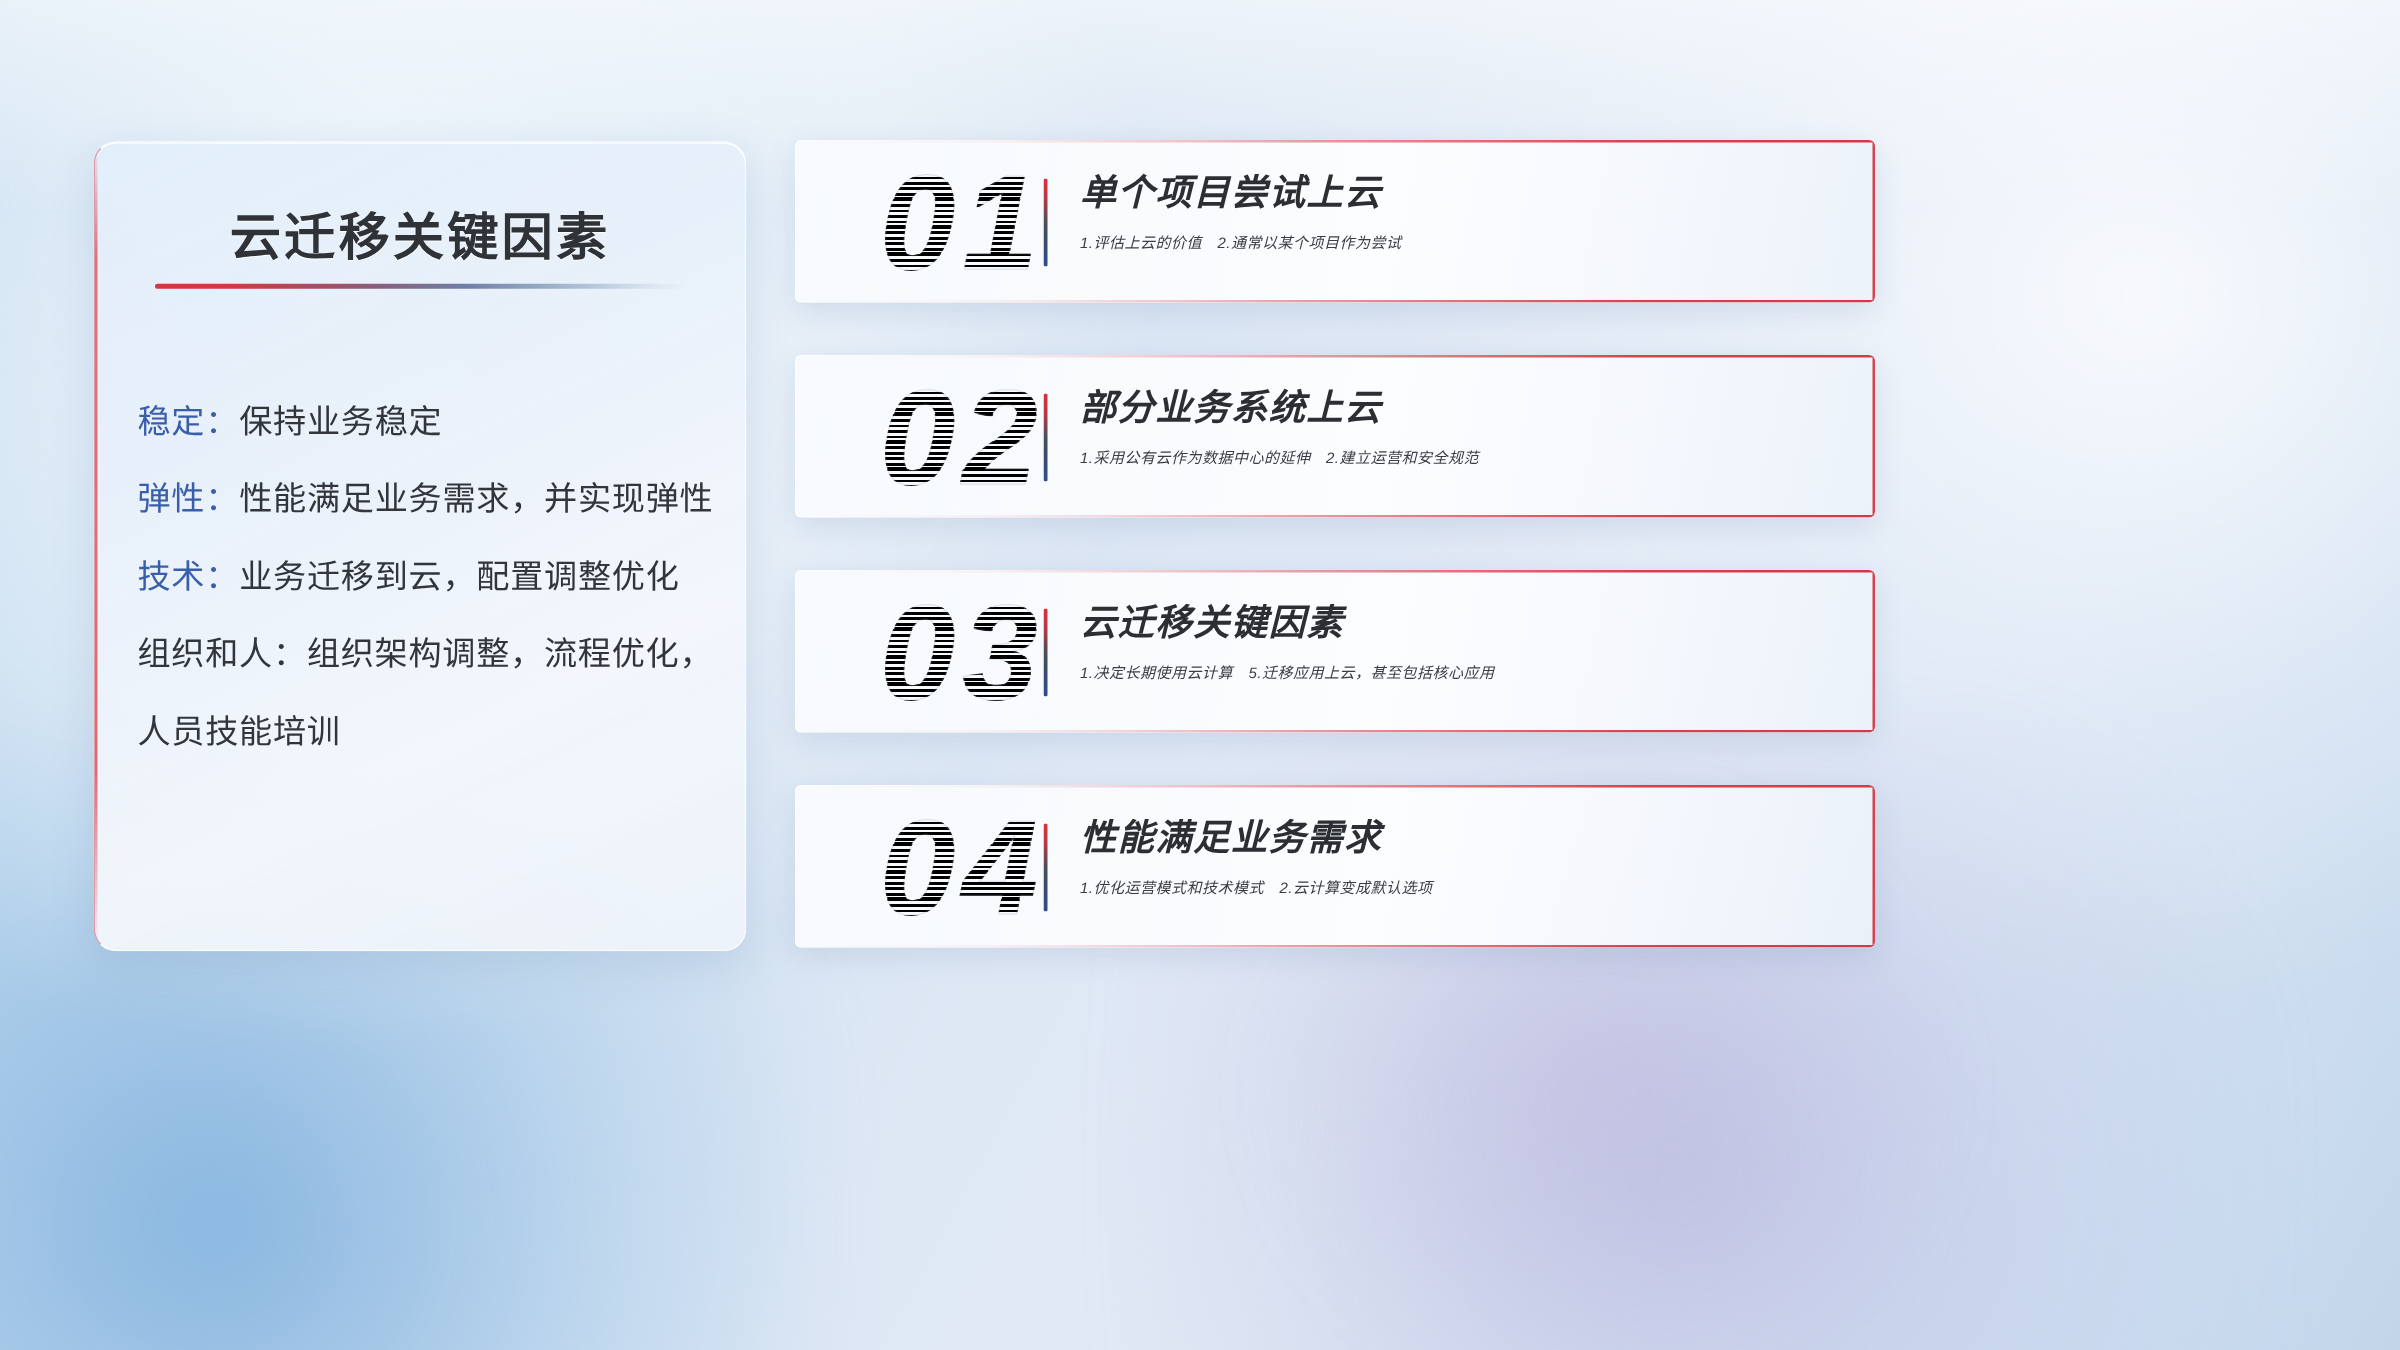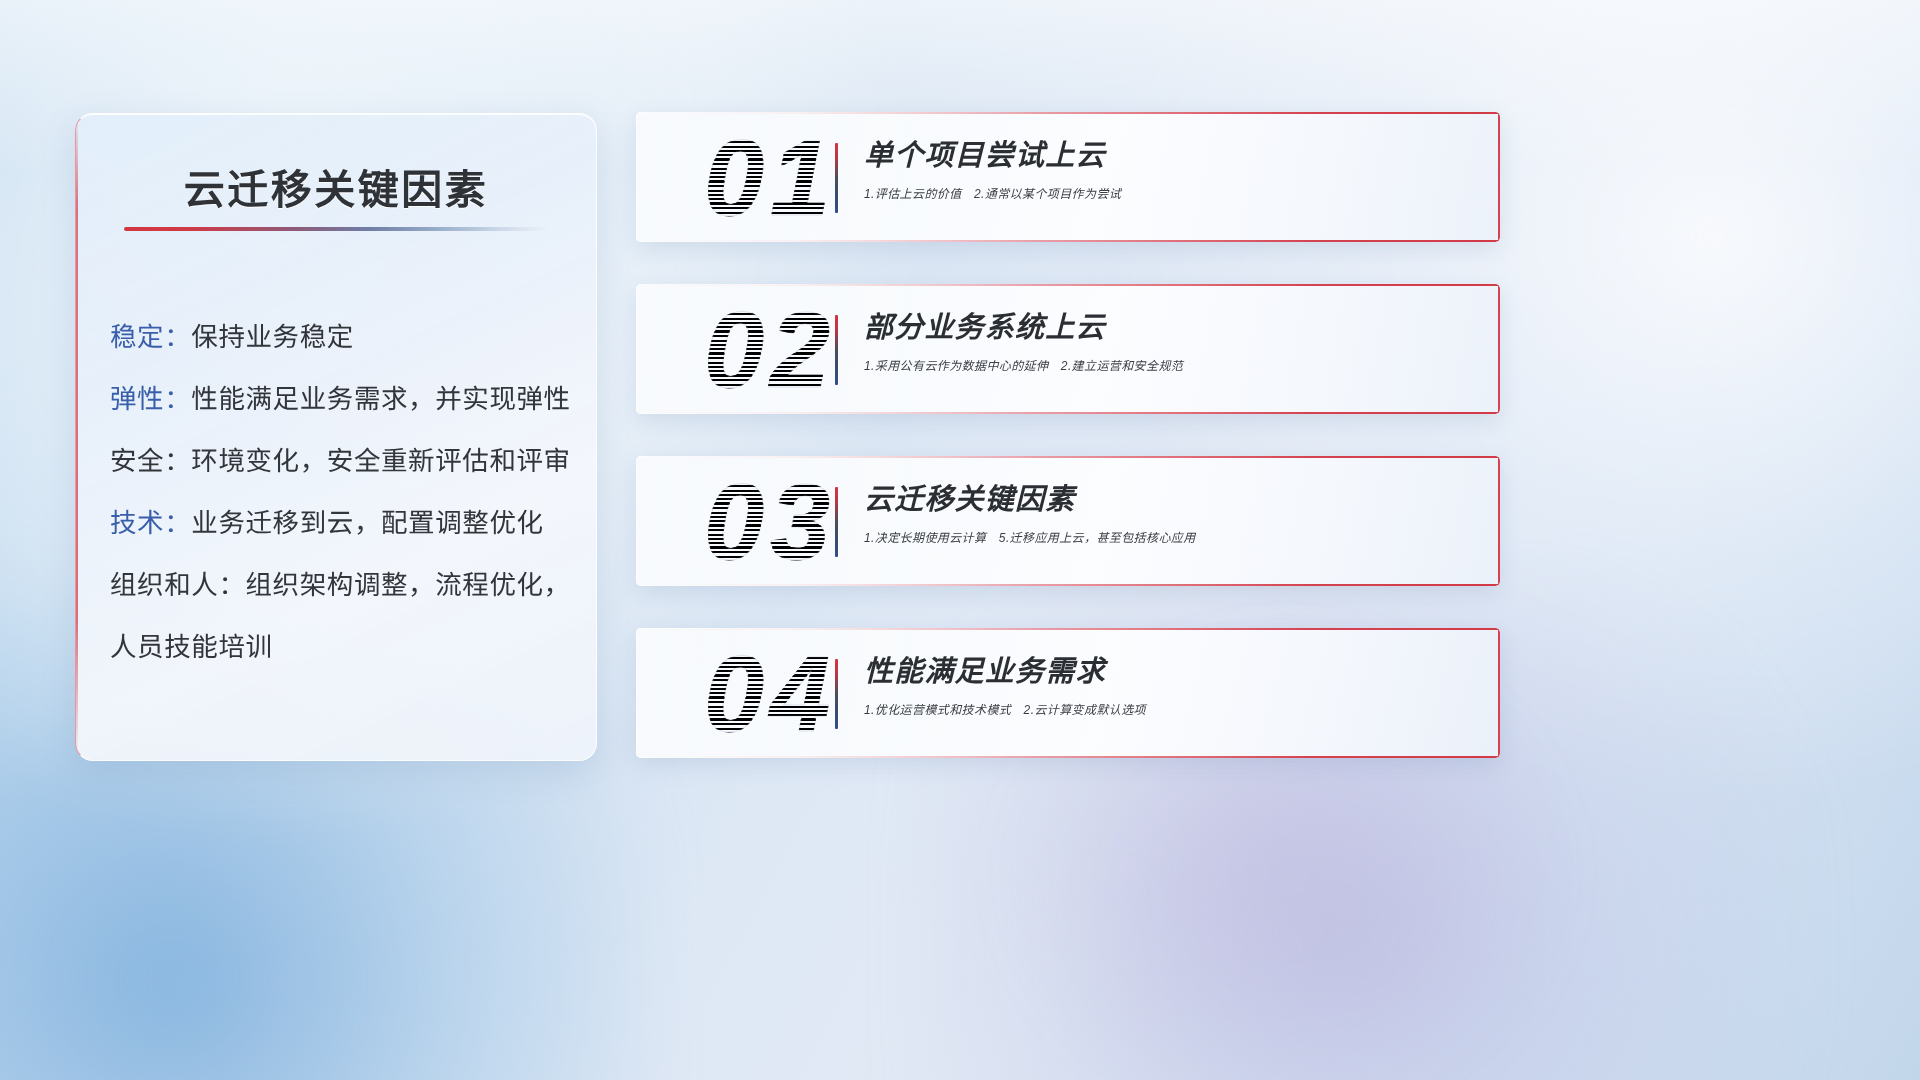--- a/index.html
+++ b/index.html
@@ -206,23 +206,20 @@
     <div id="panel-rule"></div>
 
     <div id="panel-list">
       <p class="panel-line">
         <span class="k">稳定：</span><span>保持业务稳定</span>
       </p>
       <p class="panel-line">
         <span class="k">弹性：</span><span>性能满足业务需求，并实现弹性</span>
       </p>
       <p class="panel-line">
-        <span>安全：</span><span>环境变化，安全重新评估和评审</span>
-      </p>
-      <p class="panel-line">
         <span class="k">技术：</span><span>业务迁移到云，配置调整优化</span>
       </p>
       <p class="panel-line">
         <span>组织和人：</span><span>组织架构调整，流程优化，</span>
       </p>
       <p class="panel-line cont">
         <span>人员技能培训</span>
       </p>
     </div>
   </section>

